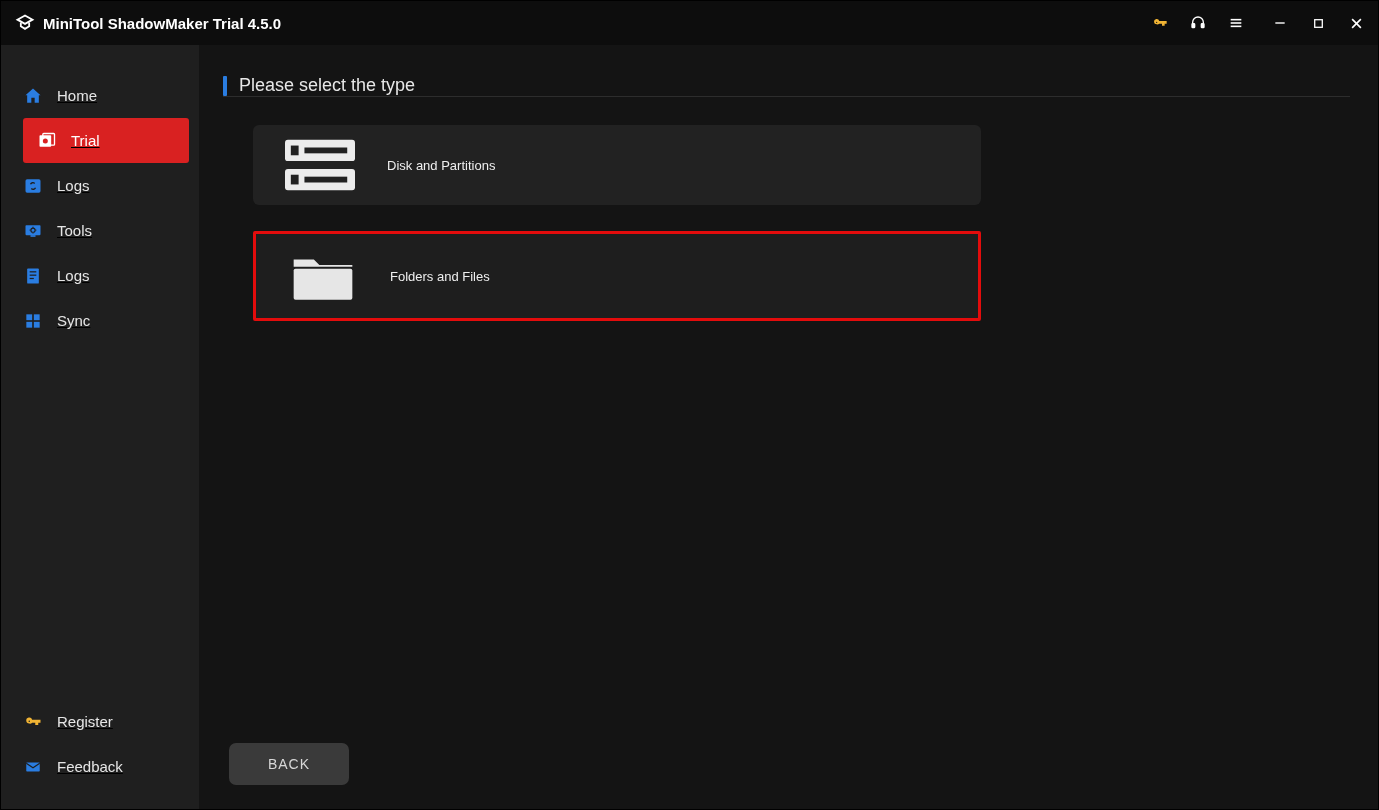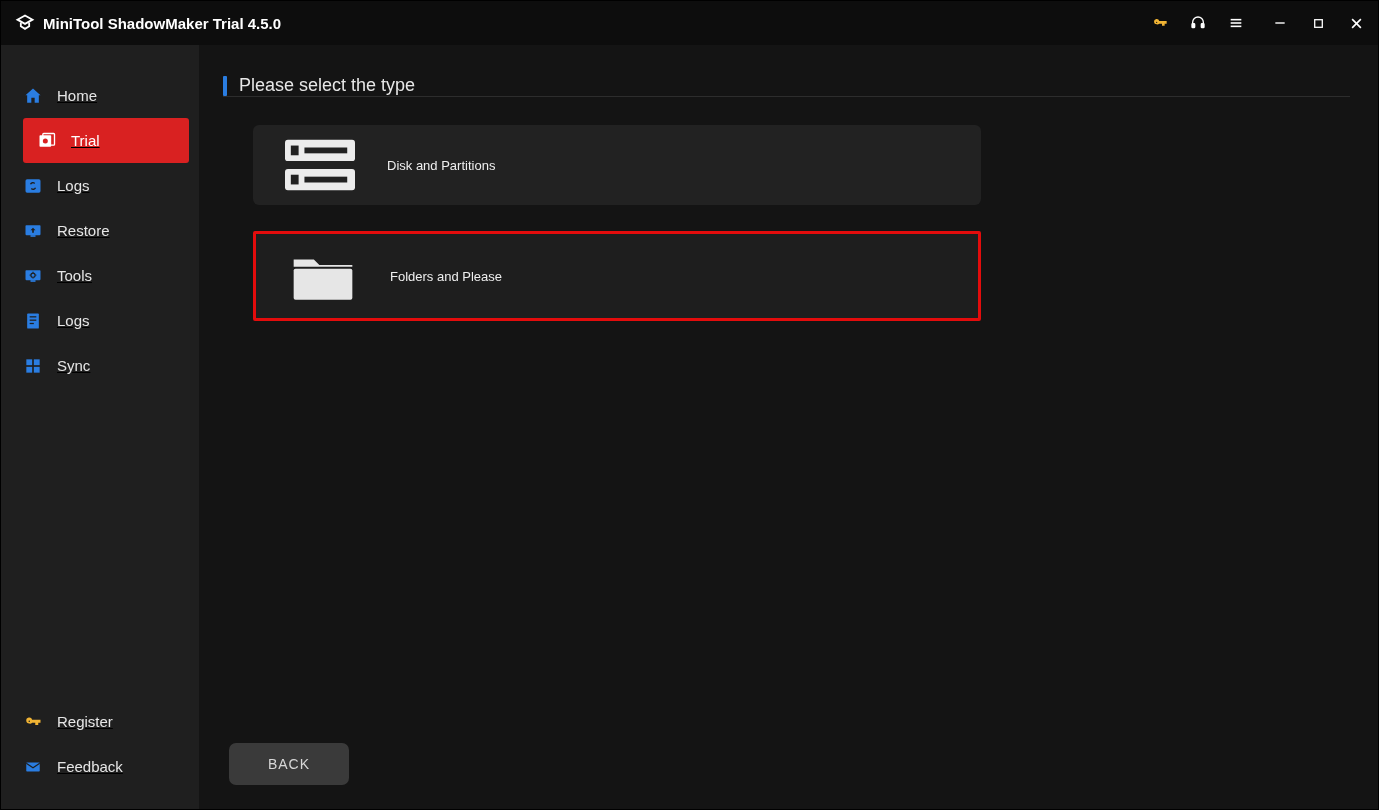--- a/index.html
+++ b/index.html
@@ -288,30 +288,20 @@
         <div class="sidebar-item">
           <span class="sidebar-icon">
             <svg viewBox="0 0 24 24" width="20" height="20" fill="currentColor">
               <rect x="3" y="4" width="18" height="16" rx="2"></rect>
               <path d="M9 10a3 3 0 0 1 5-1M15 14a3 3 0 0 1-5 1" stroke="#1f1f1f" stroke-width="1.6" fill="none"></path>
             </svg>
           </span>
           <span>Logs</span>
         </div>
 
-        <div class="sidebar-item">
-          <span class="sidebar-icon">
-            <svg viewBox="0 0 24 24" width="20" height="20" fill="currentColor">
-              <rect x="3" y="5" width="18" height="12" rx="1"></rect>
-              <rect x="9" y="17" width="6" height="2"></rect>
-              <path d="M12 8l-3 3h2v3h2v-3h2l-3-3z" fill="#1f1f1f"></path>
-            </svg>
-          </span>
-          <span>Restore</span>
-        </div>
 
         <div class="sidebar-item">
           <span class="sidebar-icon">
             <svg viewBox="0 0 24 24" width="20" height="20" fill="currentColor">
               <rect x="3" y="5" width="18" height="12" rx="1"></rect>
               <rect x="9" y="17" width="6" height="2"></rect>
               <circle cx="12" cy="11" r="2.5" fill="none" stroke="#1f1f1f" stroke-width="1.4"></circle>
               <path d="M12 7v1M12 14v1M8 11h1M15 11h1" stroke="#1f1f1f" stroke-width="1.4"></path>
             </svg>
           </span>
@@ -387,21 +377,21 @@
           <span>Disk and Partitions</span>
         </div>
 
         <div class="option-card highlighted">
           <span class="option-icon-box">
             <svg viewBox="0 0 72 56" width="66" height="56" fill="#e6e6e6">
               <path d="M4 10 h22 l6 6 h36 v2 H4 z"></path>
               <rect x="4" y="20" width="64" height="34" rx="2"></rect>
             </svg>
           </span>
-          <span>Folders and Please</span>
+          <span>Folders and Files</span>
         </div>
 
       </div>
 
       <div class="footer-row">
         <button class="back-button">BACK</button>
       </div>
     </div>
   </div>
 </div>

